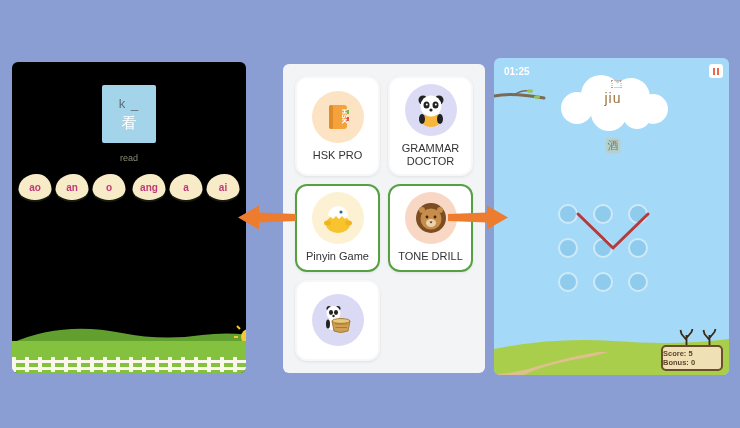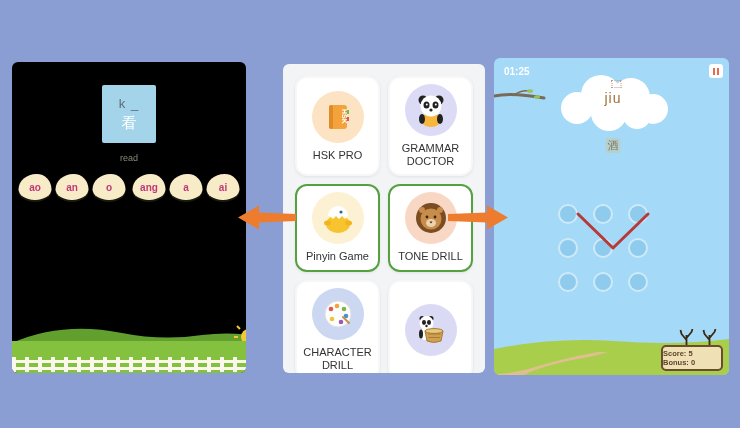--- a/index.html
+++ b/index.html
@@ -212,35 +212,20 @@
           <circle cx="26" cy="9" r="3" fill="#c98d4b"></circle>
         <circle cx="13" cy="16" r="1.4" fill="#3a2410"></circle>
           <circle cx="21" cy="16" r="1.4" fill="#3a2410"></circle>
         <ellipse cx="17" cy="22" rx="5" ry="4" fill="#ecd3ae"></ellipse>
         <path d="M15.5,20.5 L18.5,20.5 L17,22.5 Z" fill="#3a2410"></path>
       </svg>
     </span>
     <span class="menu-label">TONE DRILL</span>
   </div>
 
-  <div class="menu-card">
-    <span class="icon-circle" style="background:#ccd7f1">
-      <svg width="34" height="34" viewBox="0 0 34 34">
-        <circle cx="17" cy="17" r="13" fill="#fdfdfb" stroke="#e0e0e0"></circle>
-        <circle cx="10" cy="12" r="2.3" fill="#e2574c"></circle>
-        <circle cx="16" cy="9" r="2.3" fill="#f2a33c"></circle>
-        <circle cx="23" cy="12" r="2.3" fill="#7ab648"></circle>
-        <circle cx="25" cy="19" r="2.3" fill="#4a90d9"></circle>
-        <circle cx="20" cy="25" r="2.3" fill="#9b59b6"></circle>
-        <circle cx="11" cy="22" r="2.3" fill="#e8c53a"></circle>
-        <path d="M22,20 L28,26" stroke="#c98d4b" stroke-width="2" stroke-linecap="round"></path>
-      </svg>
-    </span>
-    <span class="menu-label">CHARACTER DRILL</span>
-  </div>
 
   <div class="menu-card">
     <span class="icon-circle" style="background:#dbdaf5">
       <svg width="34" height="34" viewBox="0 0 34 34">
         <circle cx="8" cy="5.5" r="2.5" fill="#222"></circle>
           <circle cx="17" cy="5.5" r="2.5" fill="#222"></circle>
         <circle cx="12.5" cy="10" r="7" fill="#ffffff"></circle>
         <ellipse cx="10" cy="9.5" rx="2" ry="2.4" fill="#222"></ellipse>
         <ellipse cx="15" cy="9.5" rx="2" ry="2.4" fill="#222"></ellipse>
         <circle cx="12.5" cy="13" r="1.2" fill="#222"></circle>

